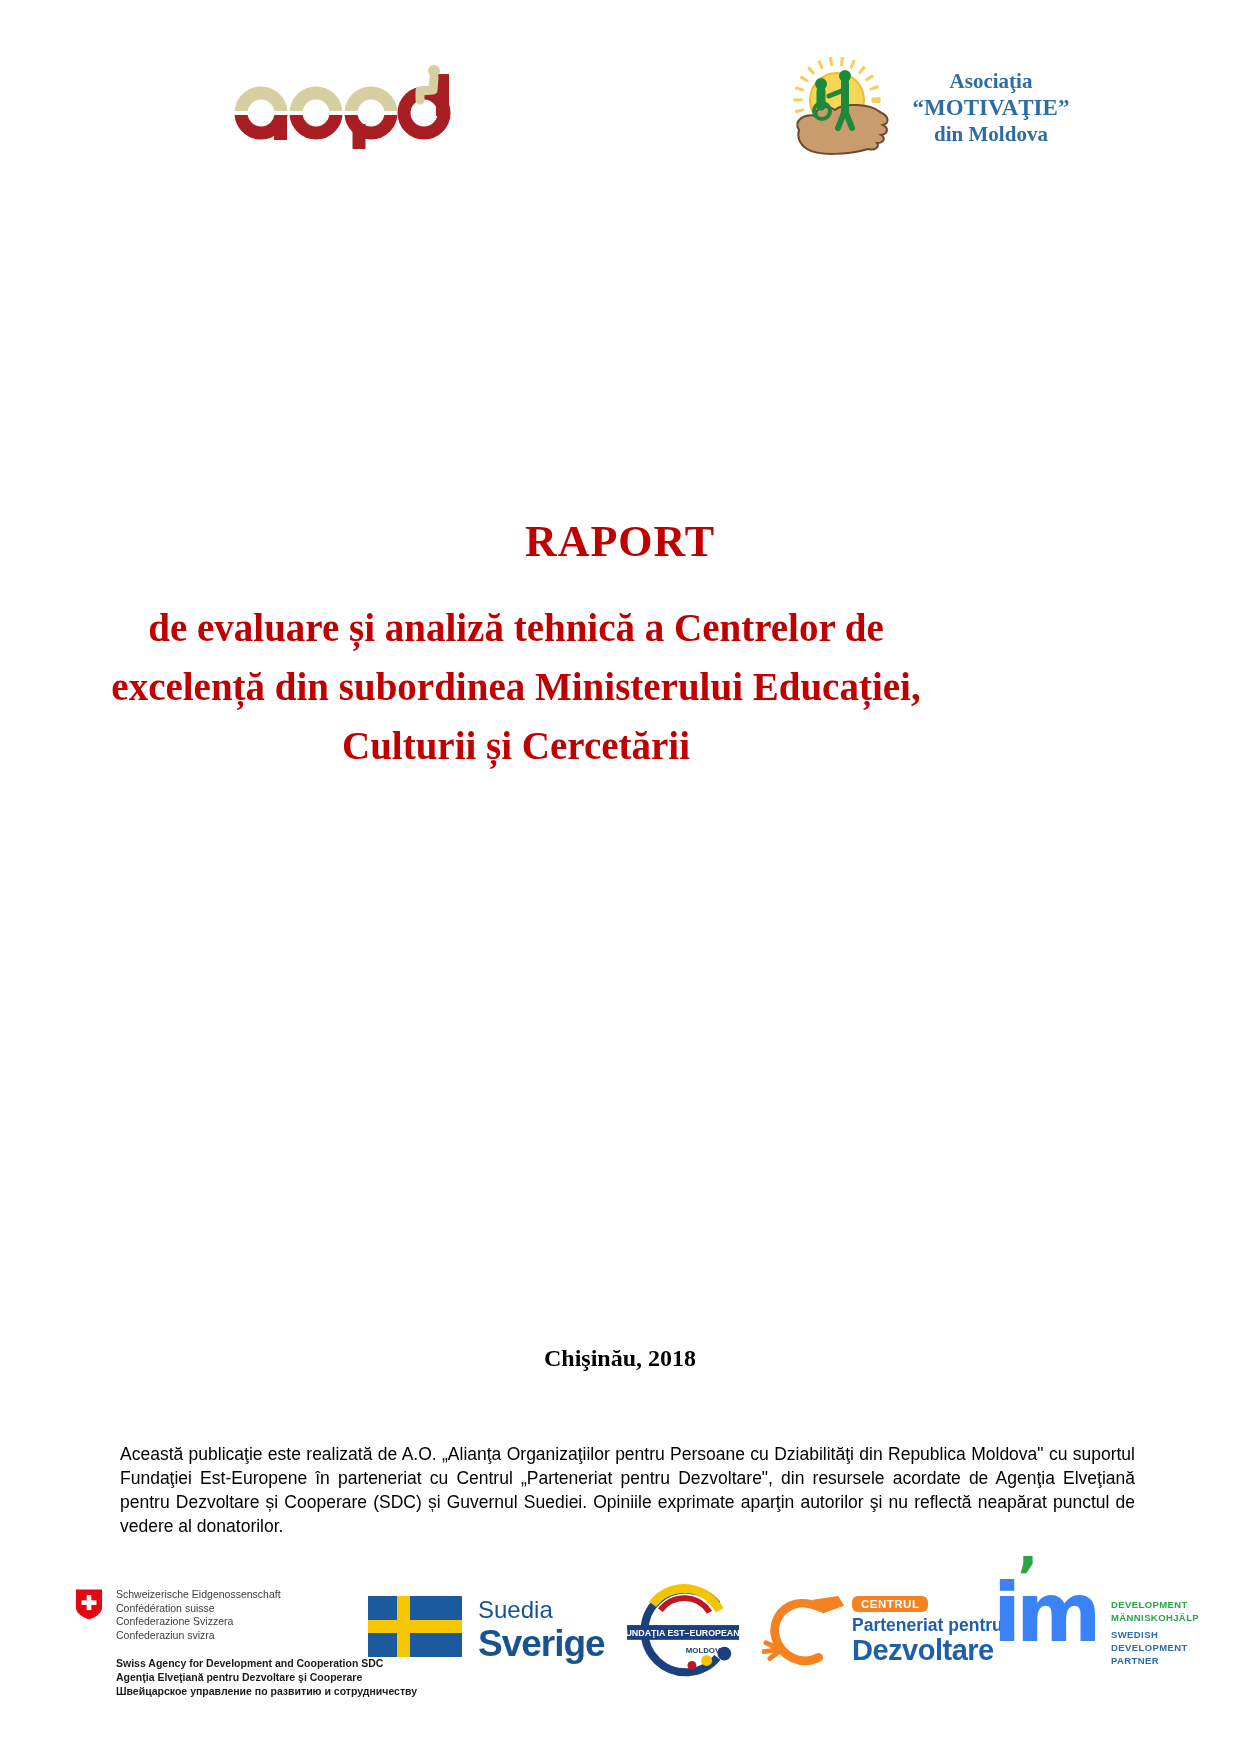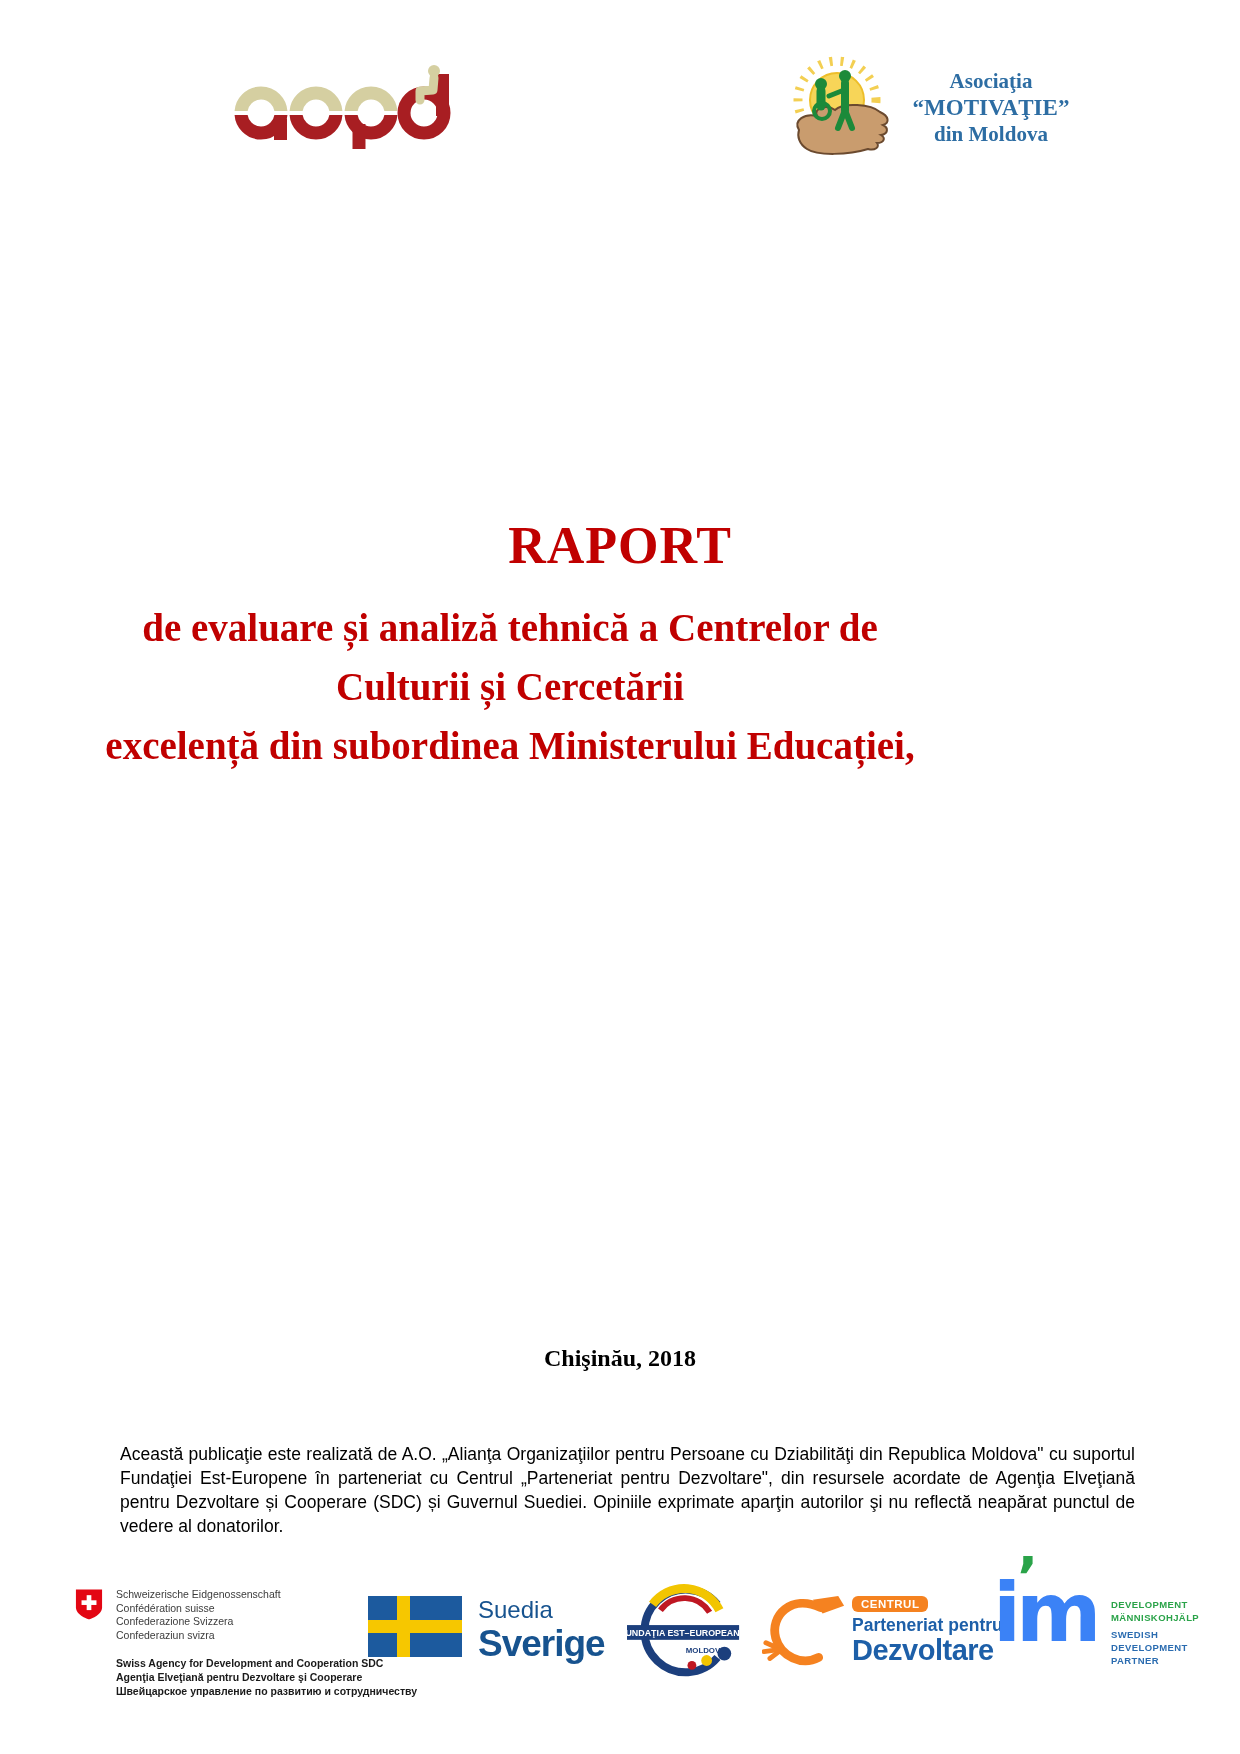--- a/index.html
+++ b/index.html
@@ -11,23 +11,23 @@
   .aopd-logo{left:231px;top:62px;width:224px;height:88px;}
   .motiv-logo{left:783px;top:54px;width:300px;height:118px;}
   .motiv-text{position:absolute;left:116px;top:14px;width:184px;text-align:center;
               font-family:"Liberation Serif",serif;font-weight:bold;color:#2d6da3;}
   .motiv-text .l1{font-size:21px;line-height:26px;}
   .motiv-text .l2{font-size:23px;line-height:27px;}
   .motiv-text .l3{font-size:21px;line-height:27px;}
 
   
   .report-title{left:0;top:516px;width:1240px;text-align:center;
-       font-family:"Liberation Serif",serif;font-weight:bold;font-size:52px;
+       font-family:"Liberation Serif",serif;font-weight:bold;font-size:44px;
        color:#c00000;letter-spacing:1px;}
-  .report-subtitle{left:10px;top:598px;width:1000px;text-align:center;
+  .report-subtitle{left:16px;top:598px;width:1000px;text-align:center;
        font-family:"Liberation Serif",serif;font-weight:bold;font-size:39px;
        line-height:59px;color:#c00000;}
   .city-year{left:0;top:1345px;width:1240px;text-align:center;
        font-family:"Liberation Serif",serif;font-weight:bold;font-size:24px;color:#000;}
 
   
   .disclaimer{left:120px;top:1442px;width:1015px;font-size:17.5px;line-height:24px;
        text-align:justify;color:#000;margin:0;}
 
   
@@ -131,22 +131,22 @@
   <div class="motiv-text">
     <div class="l1">Asociaţia</div>
     <div class="l2">“MOTIVAŢIE”</div>
     <div class="l3">din Moldova</div>
   </div>
 </div>
 
 <div class="abs report-title">RAPORT</div>
 <div class="abs report-subtitle">
   <div>de evaluare și analiză tehnică a Centrelor de</div>
+  <div>excelență din subordinea Ministerului Educației,</div>
   <div>Culturii și Cercetării</div>
-  <div>excelență din subordinea Ministerului Educației,</div>
 </div>
 
 <div class="abs city-year">Chişinău, 2018</div>
 
 <p class="abs disclaimer">Această publicaţie este realizată de A.O. „Alianţa Organizaţiilor pentru Persoane cu Dziabilităţi din Republica Moldova" cu suportul Fundaţiei Est-Europene în parteneriat cu Centrul „Parteneriat pentru Dezvoltare", din resursele acordate de Agenţia Elveţiană pentru Dezvoltare și Cooperare (SDC) și Guvernul Suediei. Opiniile exprimate aparţin autorilor şi nu reflectă neapărat punctul de vedere al donatorilor.</p>
 
 <div class="abs swiss-logo">
   <svg width="28" height="33" viewBox="0 0 30 34">
     <path d="M1,1 H29 V20 C29,29 15,33 15,33 C15,33 1,29 1,20 Z" fill="#e30613"></path>
     <rect x="12.5" y="7" width="5" height="16" fill="#fff"></rect>

